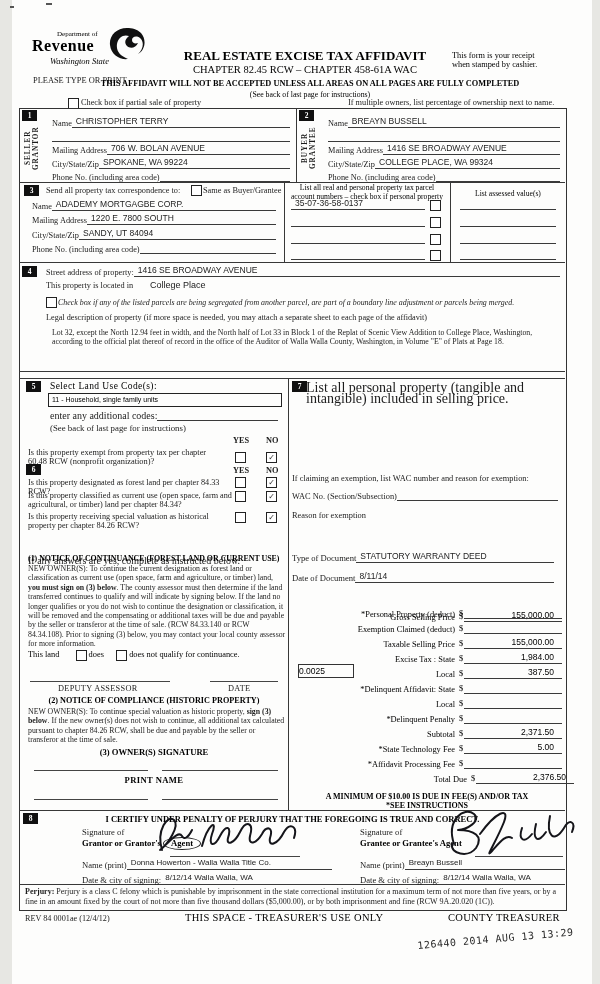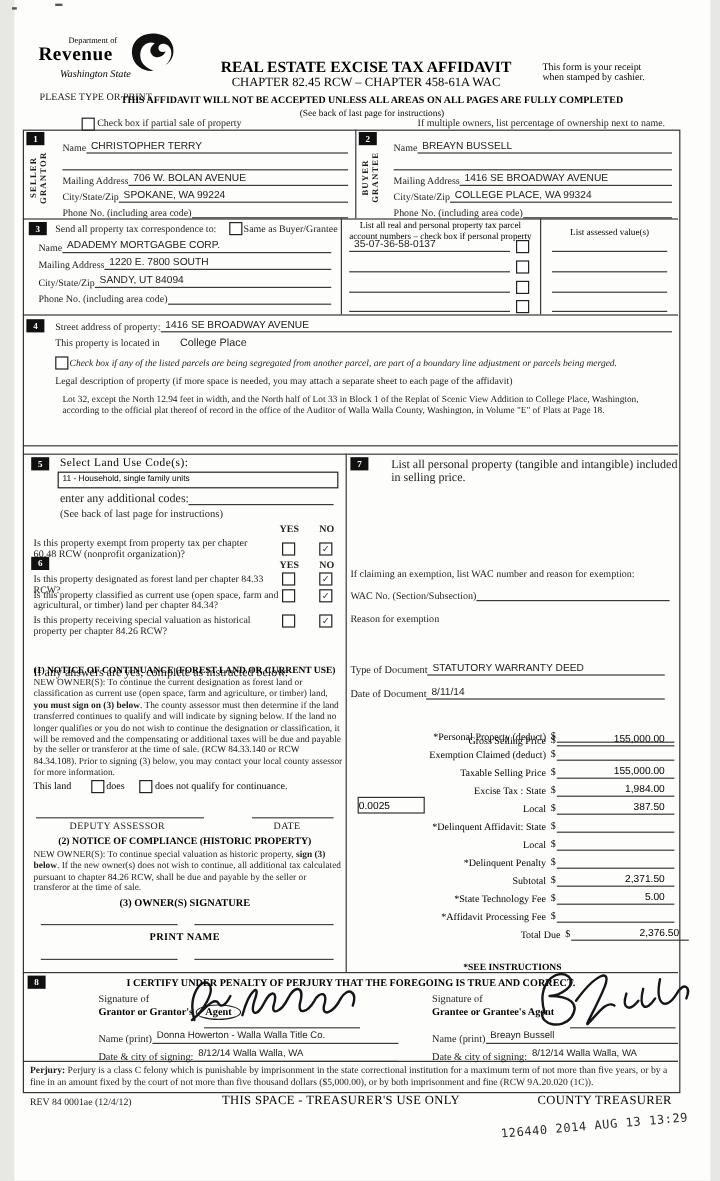--- a/index.html
+++ b/index.html
@@ -227,21 +227,21 @@
     <div class="a center b" style="left:0;top:369px;width:268px;font:700 8.6px 'Liberation Serif',serif;">(3)  OWNER(S) SIGNATURE</div>
     <div class="hline" style="left:14px;top:392px;width:114px;border-color:#444;"></div>
     <div class="hline" style="left:142px;top:392px;width:116px;border-color:#444;"></div>
     <div class="a center b" style="left:0;top:397px;width:268px;font:700 8.6px 'Liberation Serif',serif;letter-spacing:.4px;">PRINT NAME</div>
     <div class="hline" style="left:14px;top:421px;width:114px;border-color:#444;"></div>
     <div class="hline" style="left:142px;top:421px;width:116px;border-color:#444;"></div>
   </div>
 
   <div class="a" style="left:290px;top:378px;width:274px;height:432px;">
     <div class="secnum" style="left:2px;top:3px;">7</div>
-    <div class="a lbl" style="left:16px;top:4px;width:244px;white-space:normal;font-size:10px;line-height:11px;margin-left:20px;">List all  personal property (tangible and intangible) included in selling price.</div>
+    <div class="a lbl" style="left:16px;top:4px;width:244px;white-space:normal;font-size:14px;line-height:11px;">List all  personal property (tangible and intangible) included in selling price.</div>
     <div class="a lbl" style="left:2px;top:96px;font-size:8.4px;">If claiming an exemption, list WAC number and reason for exemption:</div>
     <div class="row" style="left:2px;top:110px;width:266px;height:13px;">
       <span class="lbl" style="font-size:8.4px;">WAC No. (Section/Subsection)</span>
       <span class="fill"></span>
     </div>
     <div class="a lbl" style="left:2px;top:133px;font-size:8.4px;">Reason for exemption</div>
     <div class="row" style="left:2px;top:172px;width:262px;height:13px;">
       <span class="lbl" style="font-size:8.6px;">Type of Document</span>
       <span class="fill val">STATUTORY WARRANTY DEED</span>
     </div>
@@ -309,20 +309,21 @@
     <div class="fin-row" style="left:0;top:376px;">
       <span class="fin-label">*Affidavit Processing Fee</span>
         <span class="dollar">$</span>
       <span class="fin-line"></span>
     </div>
     <div class="fin-row" style="left:0;top:391px;padding-left:12px;">
       <span class="fin-label">Total Due</span>
         <span class="dollar">$</span>
       <span class="fin-line">2,376.50</span>
     </div>
+    <div class="a center b" style="left:0;top:414px;width:274px;font:700 8px 'Liberation Serif',serif;">A MINIMUM OF $10.00 IS DUE IN FEE(S) AND/OR TAX</div>
     <div class="a center b" style="left:0;top:423px;width:274px;font:700 8px 'Liberation Serif',serif;">*SEE INSTRUCTIONS</div>
   </div>
 
   <div class="a" style="left:20px;top:810px;width:545px;height:74px;">
     <div class="secnum" style="left:3px;top:3px;">8</div>
     <div class="a center b" style="left:0;top:4px;width:545px;font:700 8.5px 'Liberation Serif',serif;">I CERTIFY UNDER PENALTY OF PERJURY THAT THE FOREGOING IS TRUE AND CORRECT.</div>
     <div class="a lbl" style="left:62px;top:17px;font-size:8.6px;">Signature of</div>
     <div class="a" style="left:62px;top:28px;font:700 8.6px 'Liberation Serif',serif;white-space:nowrap;">
       <span>Grantor or Grantor's</span>
       <span class="circ b">Agent</span>

